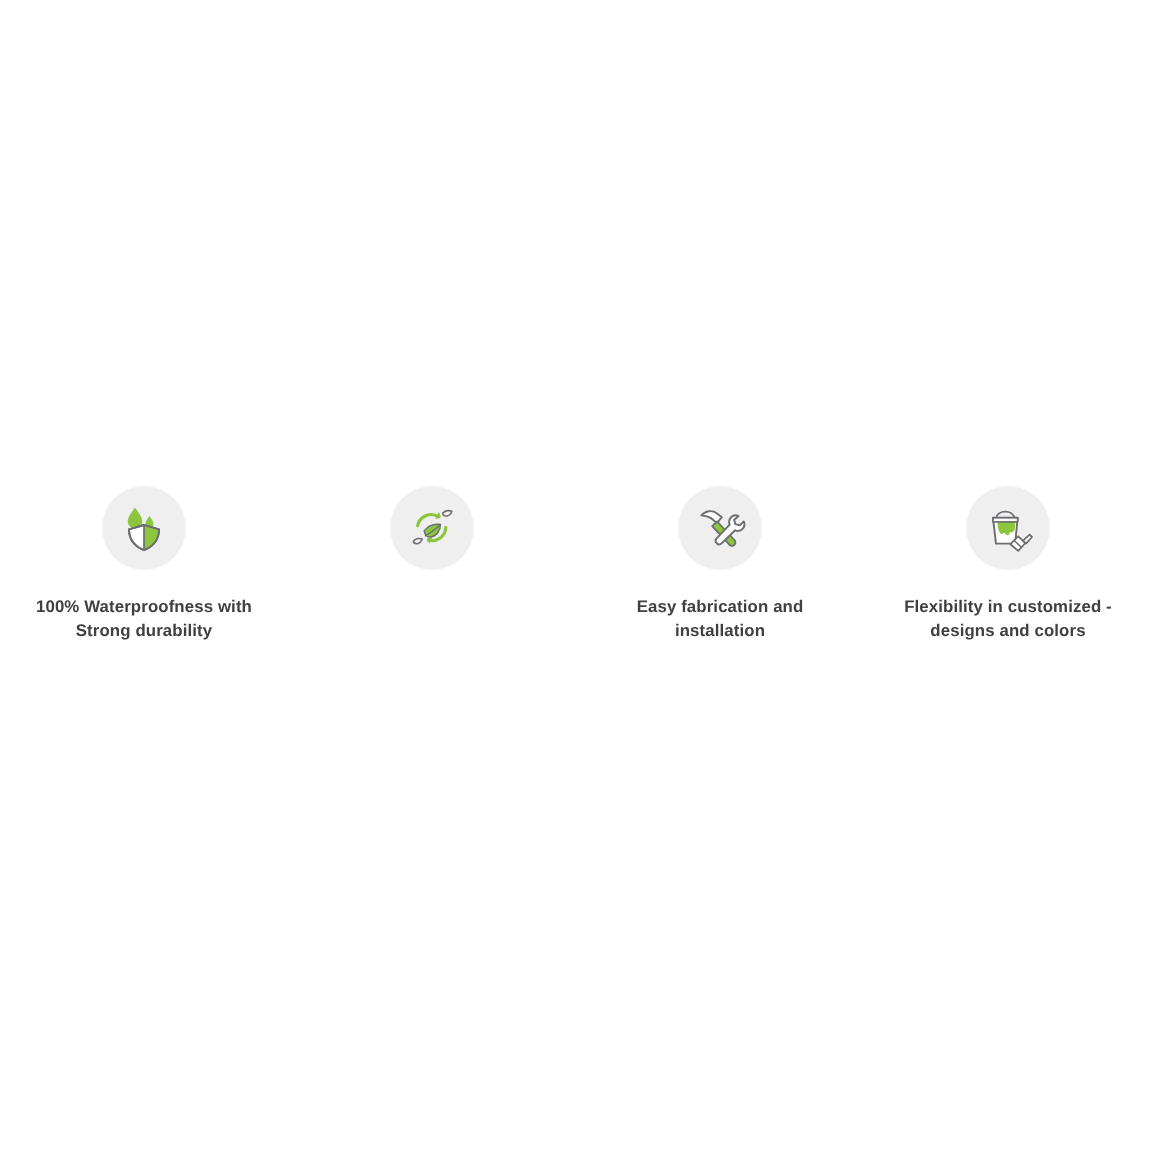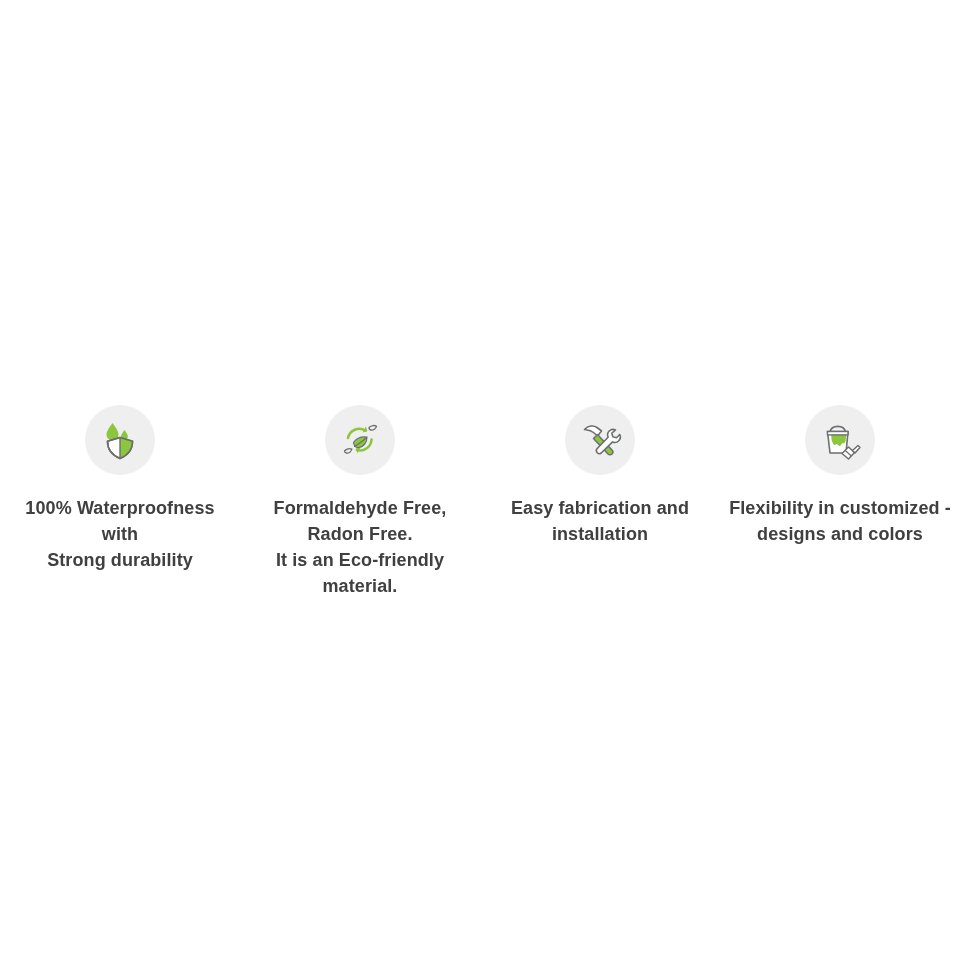--- a/index.html
+++ b/index.html
@@ -43,21 +43,21 @@
     background: #efefef;
     display: flex;
     align-items: center;
     justify-content: center;
     margin-bottom: 20px;
   }
   .icon-circle svg {
     display: block;
   }
   .feature-caption {
-    font-size: 18px;
+    font-size: 14px;
     font-weight: bold;
     line-height: 1.45;
     color: #404040;
     letter-spacing: 0.1px;
     padding: 0 12px;
     white-space: pre-line;
   }
   .feature:nth-child(4) .feature-caption {
     padding: 0 4px;
   }
@@ -100,22 +100,20 @@
             <path d="M20.6 36.2 l-1.8 -4.6 l4.7 -1.2 Z" fill="#8cc63f"></path>
 
             <path d="M16.5 25.5 C20 20.5 26 19.5 30 20 C30 25 27 30 21.5 30.5 C18.5 30.8 17 28.5 16.5 25.5 Z" fill="#8cc63f" stroke="#6d6e71" stroke-width="1.2"></path>
             <path d="M17.5 29.5 C21.5 27 26.5 23.5 29.5 20.5" fill="none" stroke="#6d6e71" stroke-width="1.1" stroke-linecap="round"></path>
 
             <path d="M32 10.5 C34.5 8 38 8.2 39.5 9.2 C38.8 11.6 36.5 13.4 34 13 C32.6 12.8 32 11.7 32 10.5 Z" fill="none" stroke="#6d6e71" stroke-width="1.3"></path>
             <path d="M7.5 34 C9.5 31.5 13 31.3 14.8 32.2 C14.2 34.6 11.8 36.4 9.4 36 C8 35.8 7.5 35 7.5 34 Z" fill="none" stroke="#6d6e71" stroke-width="1.3"></path>
           </svg>
         </span>
       </div>
-      <div class="feature-caption">Formaldehyde Free, Radon Free.
-It is an Eco-friendly material.</div>
     </div>
 
     <div class="feature">
       <div class="icon-circle">
         <span>
           <svg width="46" height="46" viewBox="0 0 46 46">
 
             <path d="M7.5 12.5 C11 8.5 16.5 8 20 10.5 L24.5 14 L20.5 19 L16.5 15.5 C13.5 13 10.5 13 7.5 12.5 Z" fill="#ffffff" stroke="#6d6e71" stroke-width="1.6" stroke-linejoin="round"></path>
 
             <path d="M20.5 17.5 L35 33 a2.8 2.8 0 0 1 -4 4 L16.5 21.5 Z" fill="#8cc63f" stroke="#6d6e71" stroke-width="1.5" stroke-linejoin="round"></path>

